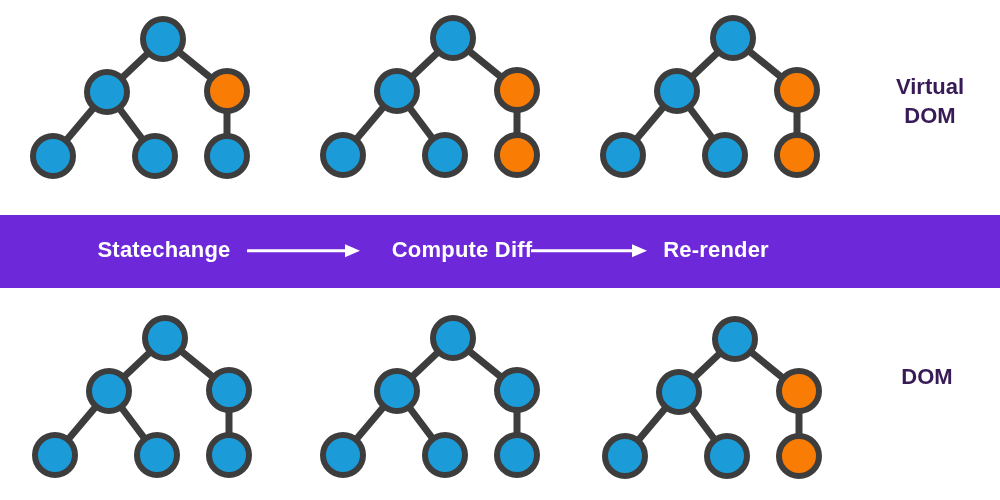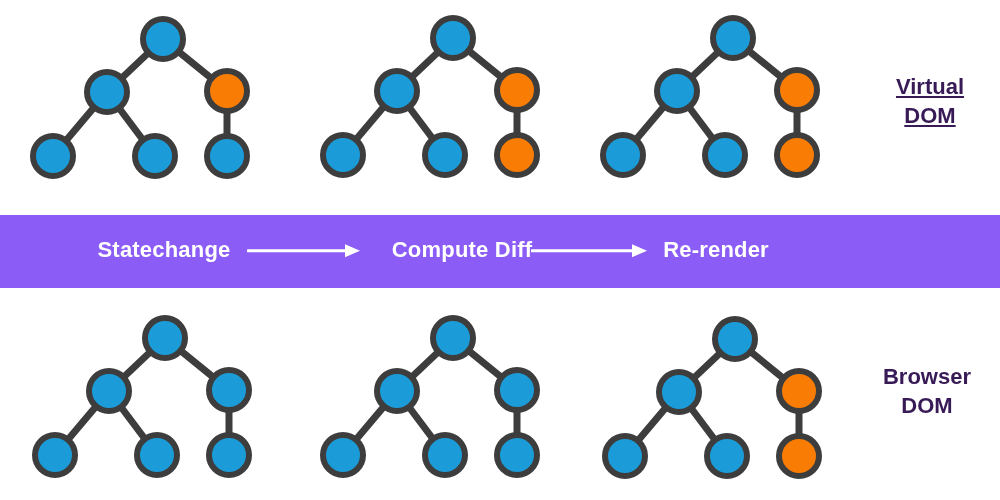--- a/index.html
+++ b/index.html
@@ -137,37 +137,36 @@
         <line x1="201" y1="78" x2="201" y2="143" stroke="#3d3d3d" stroke-width="7" stroke-linecap="round"></line>
         <circle cx="137" cy="26" r="20" fill="#1b9cd8" stroke="#3d3d3d" stroke-width="6"></circle>
         <circle cx="81" cy="79" r="20" fill="#1b9cd8" stroke="#3d3d3d" stroke-width="6"></circle>
         <circle cx="201" cy="78" r="20" fill="#f97d05" stroke="#3d3d3d" stroke-width="6"></circle>
         <circle cx="27" cy="143" r="20" fill="#1b9cd8" stroke="#3d3d3d" stroke-width="6"></circle>
         <circle cx="129" cy="143" r="20" fill="#1b9cd8" stroke="#3d3d3d" stroke-width="6"></circle>
         <circle cx="201" cy="143" r="20" fill="#f97d05" stroke="#3d3d3d" stroke-width="6"></circle>
       </svg>
     </div>
 
-  <div class="banner" style="background: #8b5cf6;">
+  <div class="banner" style="background: #6d28d9;">
     <span class="step step-1" style="color: rgb(255, 255, 255);">Statechange</span>
     <svg class="arrow arrow-1" width="114" height="16" viewBox="0 0 114 16">
       <line x1="1" y1="8" x2="99" y2="8" stroke="#ffffff" stroke-width="3" stroke-linecap="round"></line>
       <polygon points="98,1.5 113,8 98,14.5" fill="#ffffff"></polygon>
     </svg>
     <span class="step step-2" style="color: rgb(255, 255, 255);">Compute Diff</span>
     <svg class="arrow arrow-2" width="117" height="16" viewBox="0 0 117 16">
       <line x1="1" y1="8" x2="102" y2="8" stroke="#ffffff" stroke-width="3" stroke-linecap="round"></line>
       <polygon points="101,1.5 116,8 101,14.5" fill="#ffffff"></polygon>
     </svg>
     <span class="step step-3" style="color: rgb(255, 255, 255);">Re-render</span>
   </div>
 
-  <div class="side-label side-label-virtual" style="color: rgb(55, 26, 86); text-decoration: underline;">
+  <div class="side-label side-label-virtual" style="color: rgb(55, 26, 86);">
     <div>Virtual</div>
     <div>DOM</div>
   </div>
 
   <div class="side-label side-label-browser" style="color: rgb(55, 26, 86);">
-    <div>Browser</div>
     <div>DOM</div>
   </div>
 
 </div>
 
 </body></html>

